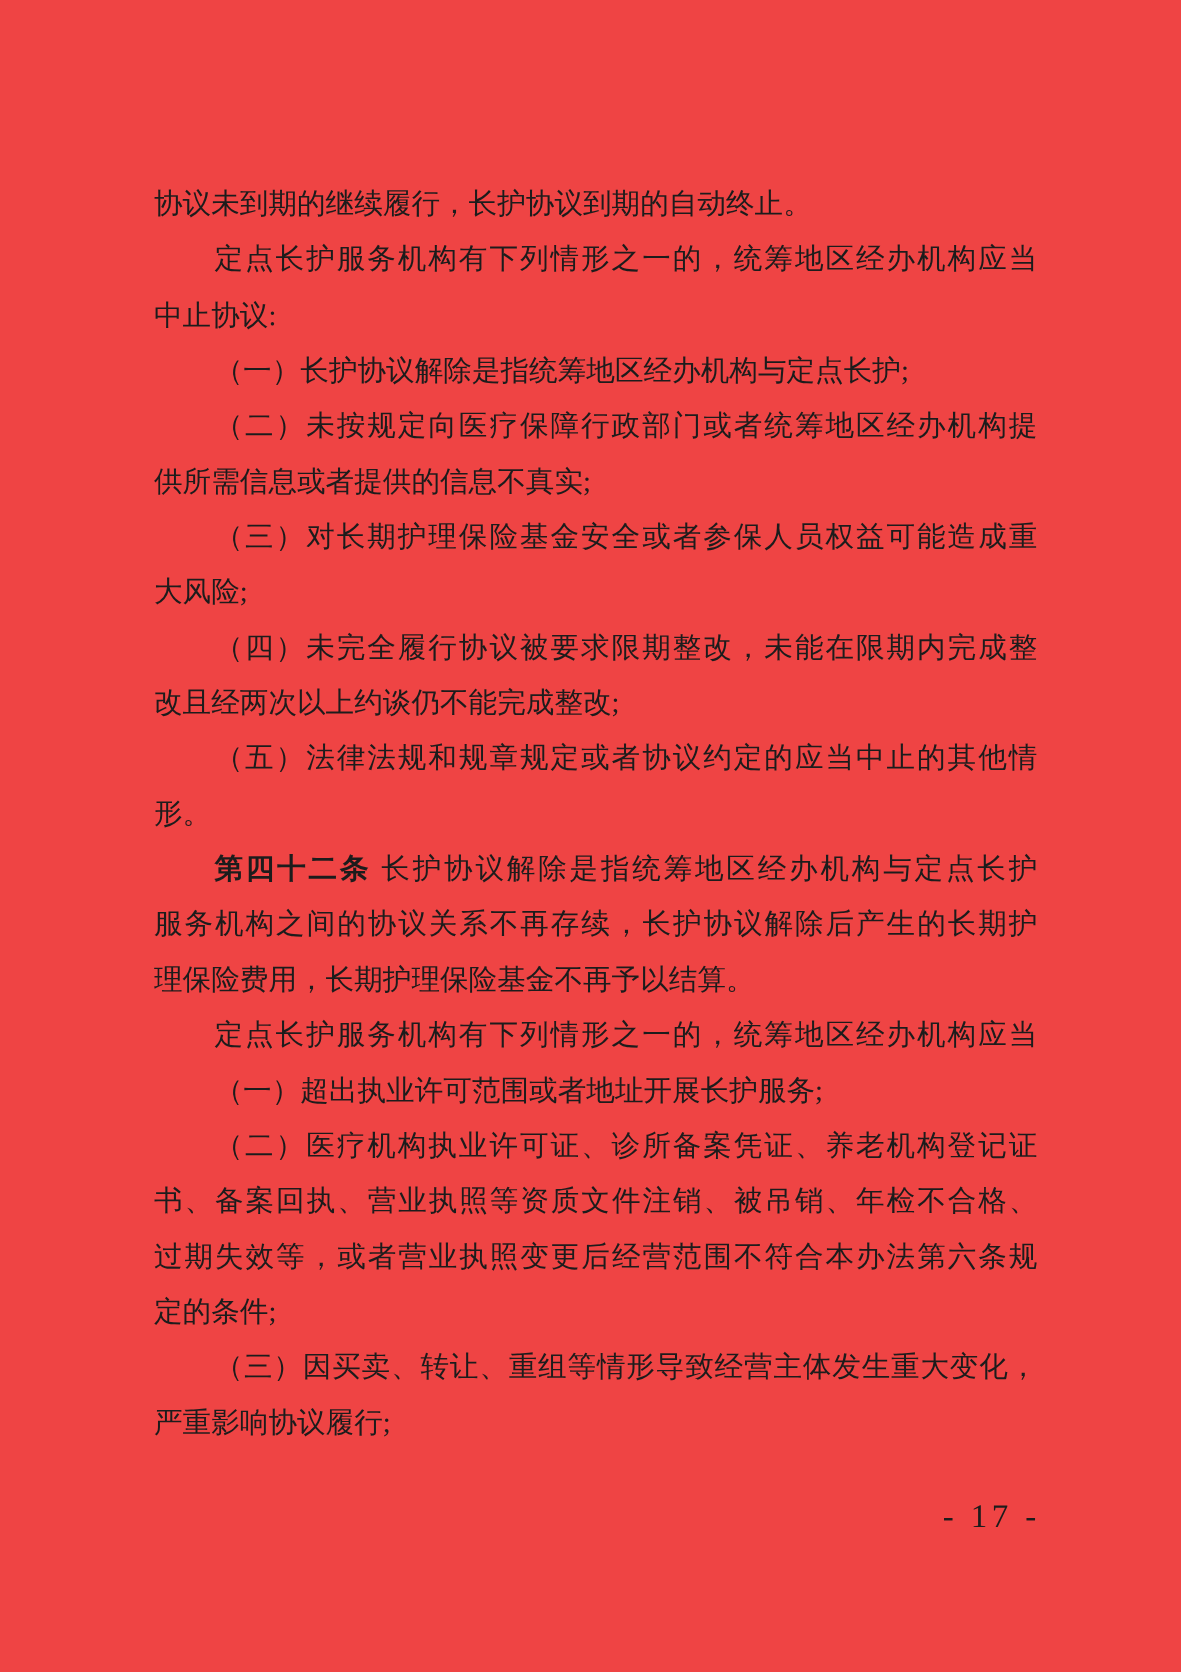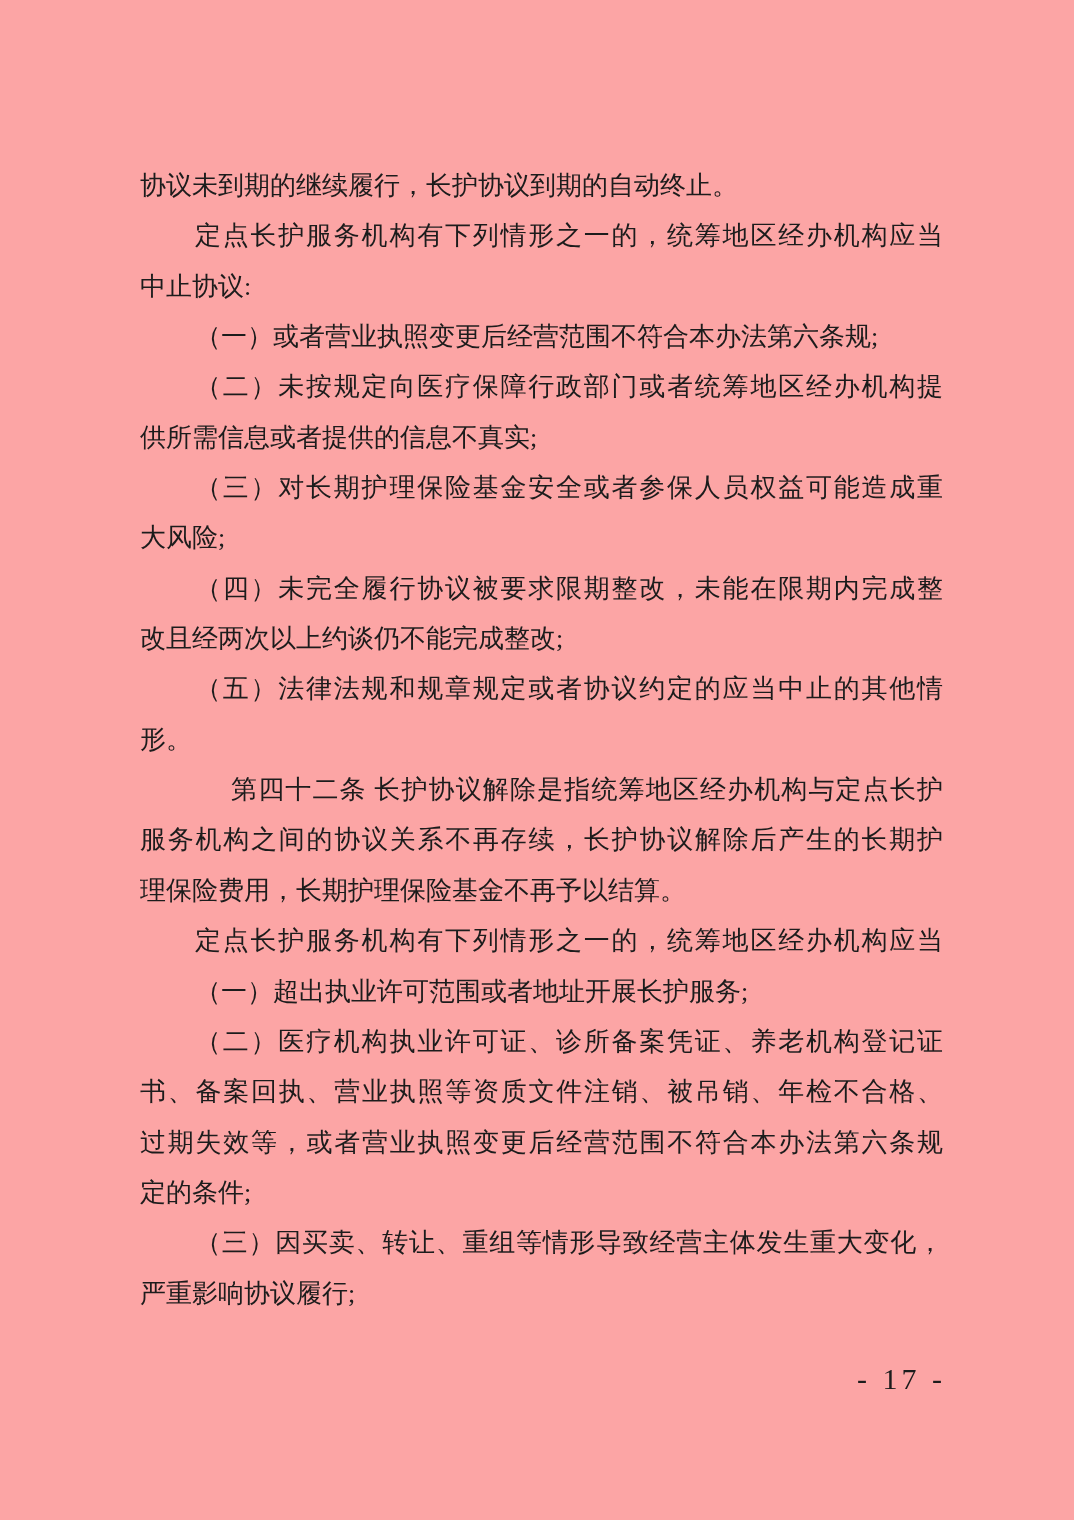--- a/index.html
+++ b/index.html
@@ -12,21 +12,21 @@
     background: #ffffff;
     position: relative;
     font-family: "Liberation Serif", "DejaVu Serif", serif;
     overflow: hidden;
   }
   .page {
     position: absolute;
     left: 0; top: 0;
     width: 1074px;
     height: 1520px;
-    background: #fca5a5;
+    background: #ef4444;
   }
   .doc-content {
     position: absolute;
     left: 140px;
     top: 161px;
     width: 803px;
     font-size: 26px;
     color: #1c1c1c;
   }
   .line {
@@ -38,42 +38,41 @@
   }
   .line.full {
     white-space: normal;
     text-align: justify;
     text-align-last: justify;
   }
   .line.indent {
     padding-left: 55px;
   }
   .bold {
-    font-weight: normal;
-    margin-left: 36px;
+    font-weight: bold;
   }
   .page-number {
     position: absolute;
     top: 1362px;
     right: 128px;
     font-size: 30px;
     color: #1c1c1c;
     letter-spacing: 4px;
     white-space: pre;
   }
 </style>
 </head>
 <body>
 
 <div class="page">
   <div class="doc-content">
       <div class="line"><span>协议未到期的继续履行，长护协议到期的自动终止。</span></div>
       <div class="line full indent"><span>定点长护服务机构有下列情形之一的，统筹地区经办机构应当</span></div>
       <div class="line"><span>中止协议:</span></div>
-      <div class="line indent"><span>（一）或者营业执照变更后经营范围不符合本办法第六条规;</span></div>
+      <div class="line indent"><span>（一）长护协议解除是指统筹地区经办机构与定点长护;</span></div>
       <div class="line full indent"><span>（二）未按规定向医疗保障行政部门或者统筹地区经办机构提</span></div>
       <div class="line"><span>供所需信息或者提供的信息不真实;</span></div>
       <div class="line full indent"><span>（三）对长期护理保险基金安全或者参保人员权益可能造成重</span></div>
       <div class="line"><span>大风险;</span></div>
       <div class="line full indent"><span>（四）未完全履行协议被要求限期整改，未能在限期内完成整</span></div>
       <div class="line"><span>改且经两次以上约谈仍不能完成整改;</span></div>
       <div class="line full indent"><span>（五）法律法规和规章规定或者协议约定的应当中止的其他情</span></div>
       <div class="line"><span>形。</span></div>
       <div class="line full indent"><span class="bold">第四十二条</span><span> 长护协议解除是指统筹地区经办机构与定点长护</span></div>
       <div class="line full"><span>服务机构之间的协议关系不再存续，长护协议解除后产生的长期护</span></div>

